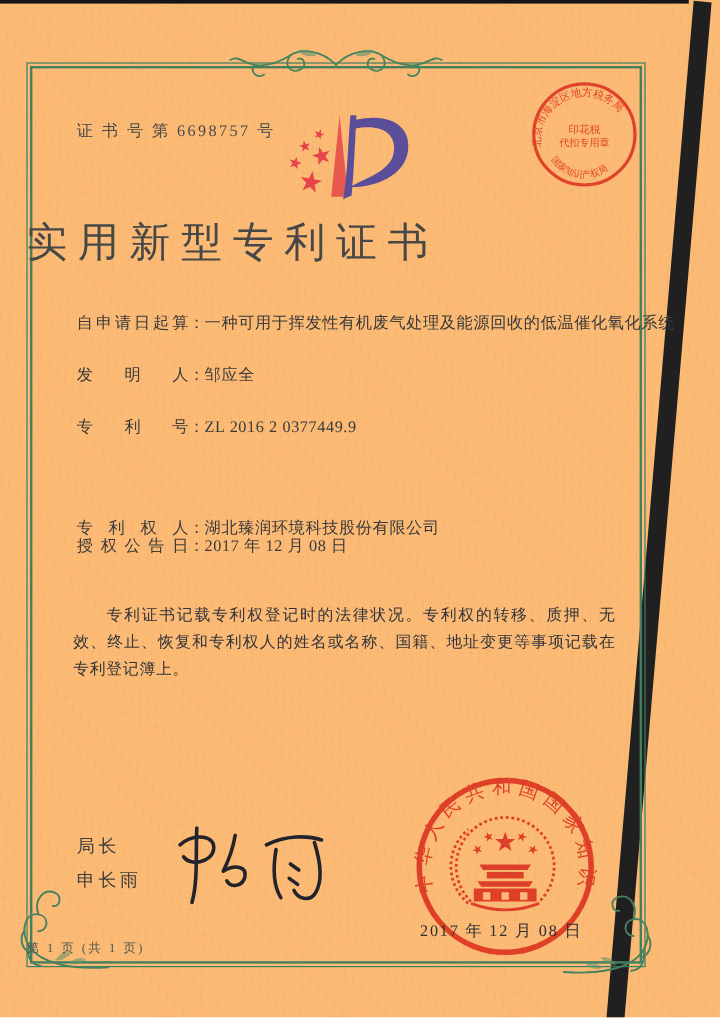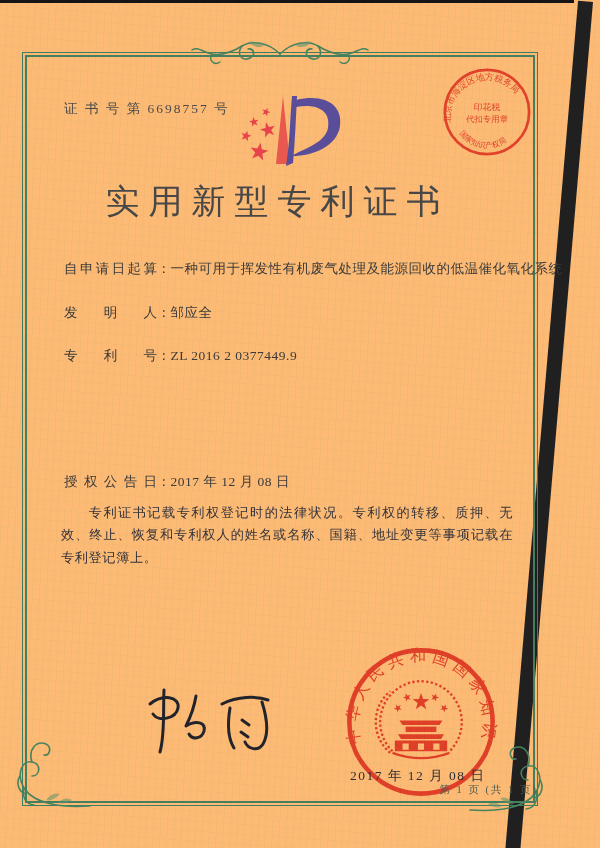--- a/index.html
+++ b/index.html
@@ -18,40 +18,40 @@
   
   .frame{position:absolute;left:22px;top:52px;width:514px;height:752px;
     border:1px solid #3e7f63;}
   .frame::after{content:"";position:absolute;inset:2px;border:2px solid #44805f;}
   .orn{position:absolute;pointer-events:none;}
   
   .cert-no{position:absolute;left:64px;top:100px;font-size:13.5px;letter-spacing:2px;color:#4a4a4a;}
   
   .logo{position:absolute;left:226px;top:90px;}
   
-  .title{position:absolute;left:22px;top:179px;width:491px;text-align:center;
-    font-size:34px;letter-spacing:9px;color:#474747;padding-left:10px;}
+  .title{position:absolute;left:22px;top:179px;width:491px;
+    font-size:34px;letter-spacing:9px;color:#474747;}
   
   .frow{position:absolute;left:64px;font-size:13.5px;color:#3a3a3a;white-space:nowrap;}
   .flabel{display:inline-block;width:93px;text-align:justify;text-align-last:justify;vertical-align:top;}
   .fcolon{display:inline-block;}
   .fvalue{letter-spacing:.5px;font-family:Liberation Serif, serif;}
   
   .paras{position:absolute;left:61px;top:502px;width:452px;font-size:13.2px;line-height:22.4px;
     color:#33333a;text-align:justify;letter-spacing:.6px;}
   .paras p{margin:0;text-indent:2.1em;}
   
   .signer{position:absolute;left:64px;top:692px;font-size:15px;color:#3e3e3e;letter-spacing:3px;line-height:28px;}
   .signature{position:absolute;left:136px;top:676px;}
   
   .seal-tax{position:absolute;left:441px;top:66px;opacity:.88;mix-blend-mode:multiply;}
   .seal-official{position:absolute;left:344px;top:645px;opacity:.9;mix-blend-mode:multiply;}
   .issue-date{position:absolute;left:350px;top:767px;font-size:13.5px;letter-spacing:1.5px;color:#2e2e33;z-index:3;}
   
-  .footer{position:absolute;left:22px;top:783px;width:516px;text-align:right;
+  .footer{position:absolute;left:22px;top:783px;width:516px;text-align:left;
     font-size:10.5px;letter-spacing:2px;color:#4c5a4e;}
   svg text{font-family:"Liberation Serif","DejaVu Serif",serif;}
 </style>
 </head>
 <body>
 
 <div class="page">
 
   <svg width="0" height="0" style="position:absolute">
     <defs>
@@ -122,28 +122,35 @@
 
   <div class="frow" style="top:260px">
     <span class="flabel">自申请日起算</span><span class="fcolon">：</span><span class="fvalue">一种可用于挥发性有机废气处理及能源回收的低温催化氧化系统</span>
   </div>
   <div class="frow" style="top:304px">
     <span class="flabel">发　明　人</span><span class="fcolon">：</span><span class="fvalue">邹应全</span>
   </div>
   <div class="frow" style="top:347px">
     <span class="flabel">专　利　号</span><span class="fcolon">：</span><span class="fvalue">ZL 2016 2 0377449.9</span>
   </div>
-  <div class="frow" style="top:473px">
+  <div class="frow" style="top:431px">
+    <span class="flabel">专 利 权 人</span><span class="fcolon">：</span><span class="fvalue">湖北臻润环境科技股份有限公司</span>
+  </div>
+  <div class="frow" style="top:446px">
     <span class="flabel">授权公告日</span><span class="fcolon">：</span><span class="fvalue">2017 年 12 月 08 日</span>
   </div>
 
   <div class="paras">
     <p>专利证书记载专利权登记时的法律状况。专利权的转移、质押、无效、终止、恢复和专利权人的姓名或名称、国籍、地址变更等事项记载在专利登记簿上。</p>
   </div>
 
+  <div class="signer">
+    <div>局长</div>
+    <div>申长雨</div>
+  </div>
 
   <svg class="signature" width="160" height="85" viewBox="0 0 160 85">
     <g stroke="#23232b" stroke-width="3" fill="none" stroke-linecap="round" stroke-linejoin="round">
       <path d="M28,14 C27,36 29,58 24,76"></path>
       <path d="M14,28 C26,18 44,20 42,32 C40,43 22,46 17,38"></path>
       <path d="M60,20 C58,32 54,42 50,50 C60,44 70,46 68,55 C66,63 56,64 53,58"></path>
       <path d="M86,28 C102,20 120,20 132,24"></path>
       <path d="M94,32 C91,50 93,64 98,72"></path>
       <path d="M126,26 C131,42 133,58 127,68 C122,76 112,73 109,66"></path>
       <path d="M106,44 l7,5 M105,56 l7,5"></path>

